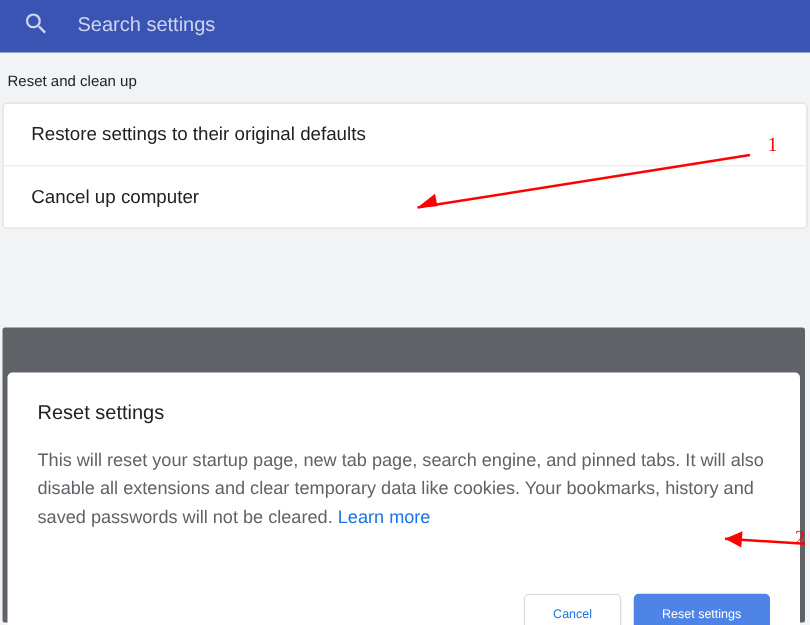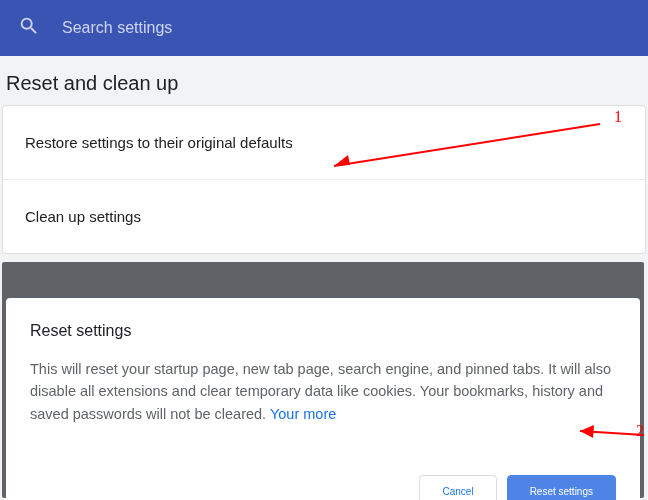--- a/index.html
+++ b/index.html
@@ -1,24 +1,24 @@
 <!DOCTYPE html>
 <html><head>
   <meta charset="utf-8">
   <style>
     * { box-sizing: border-box; margin: 0; padding: 0; font-family: Arial, 'Segoe UI', Roboto, sans-serif; }
     body { width: 648px; height: 500px; background: #f1f3f4; overflow: hidden; position: relative; }
-    .search-bar { background: #3a54b4; height: 56px; display: flex; align-items: center; padding: 0 18px; gap: 22px; }
+    .search-bar { background: #3a54b4; height: 42px; display: flex; align-items: center; padding: 0 18px; gap: 22px; }
     .search-icon svg { width: 22px; height: 22px; fill: #cfd5f0; }
     .search-input { background: transparent; border: none; outline: none; color: #cfd5f0; font-size: 16px; flex: 1; }
     .search-input::placeholder { color: #cfd5f0; }
     .section { padding: 16px 0 10px 6px; }
-    .section-title { font-size: 20px; color: #202124; font-weight: 400; }
+    .section-title { font-size: 12px; color: #202124; font-weight: 400; }
     .settings-list { background: #fff; border: 1px solid #e0e0e0; border-radius: 4px; margin: 0 2px; }
-    .settings-item { padding: 28px 22px; font-size: 15px; color: #202124; border-bottom: 1px solid #ececec; cursor: pointer; }
+    .settings-item { padding: 16px 22px; font-size: 15px; color: #202124; border-bottom: 1px solid #ececec; cursor: pointer; }
     .settings-item:last-child { border-bottom: none; }
     .dialog-backdrop { position: absolute; left: 2px; right: 4px; top: 262px; bottom: 2px; background: #5f6368; border-radius: 2px; padding: 4px; }
     .dialog { background: #fff; border-radius: 4px; width: 100%; height: 100%; padding: 24px 24px 18px 24px; display: flex; flex-direction: column; margin-top: 32px; }
     .dialog-title { font-size: 16px; color: #202124; margin-bottom: 18px; }
     .dialog-body { font-size: 14.5px; color: #5f6368; line-height: 1.55; }
     .learn-more { color: #1a73e8; text-decoration: none; }
     .dialog-actions { margin-top: auto; display: flex; justify-content: flex-end; gap: 10px; }
     .btn { font-size: 10px; padding: 10px 22px; border-radius: 4px; cursor: pointer; font-weight: 500; }
     .btn-cancel { background: #fff; color: #1a73e8; border: 1px solid #dadce0; }
     .btn-primary { background: #4e84e6; color: #fff; border: 1px solid #4e84e6; }
@@ -36,28 +36,28 @@
   </span>
   <input class="search-input" placeholder="Search settings" style="">
 </div>
 
 <div class="section">
   <div class="section-title">Reset and clean up</div>
 </div>
 
 <div class="settings-list">
   <div class="settings-item">Restore settings to their original defaults</div>
-  <div class="settings-item">Clean up settings</div>
+  <div class="settings-item">Cancel up computer</div>
 </div>
 
 <div class="dialog-backdrop">
   <div class="dialog">
     <div class="dialog-title">Reset settings</div>
     <div class="dialog-body">
-      <span>This will reset your startup page, new tab page, search engine, and pinned tabs. It will also disable all extensions and clear temporary data like cookies. Your bookmarks, history and saved passwords will not be cleared. </span><a href="#" class="learn-more">Your more</a>
+      <span>This will reset your startup page, new tab page, search engine, and pinned tabs. It will also disable all extensions and clear temporary data like cookies. Your bookmarks, history and saved passwords will not be cleared. </span><a href="#" class="learn-more">Learn more</a>
     </div>
     <div class="dialog-actions">
       <button class="btn btn-cancel">Cancel</button>
       <button class="btn btn-primary">Reset settings</button>
     </div>
   </div>
 </div>
 
 <svg class="annotation-arrow" style="left:320px; top:118px; width:290px; height:60px;">
   <line x1="280" y1="6" x2="14" y2="48" stroke="#ff0000" stroke-width="2"></line>

